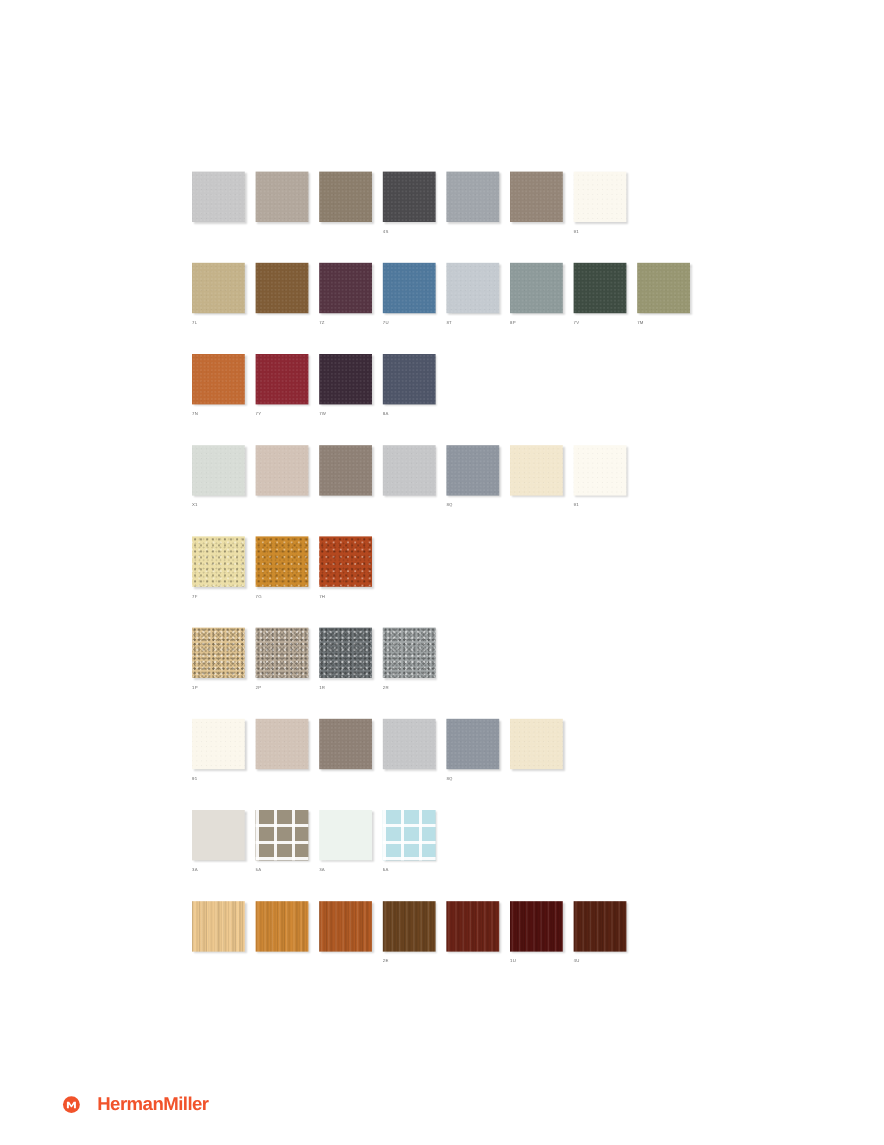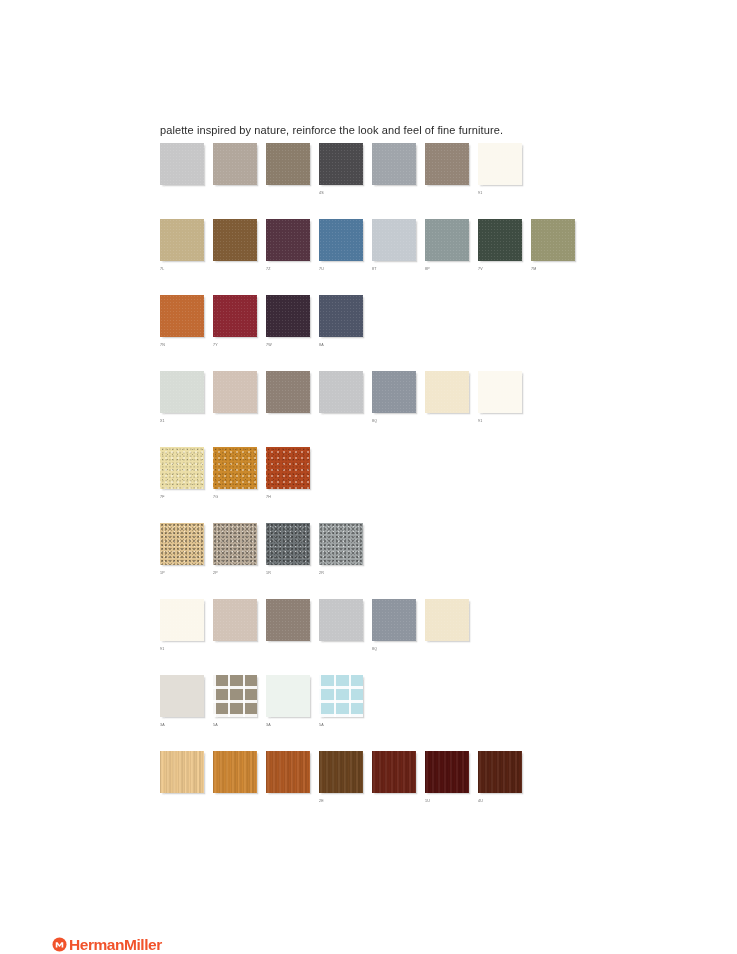--- a/index.html
+++ b/index.html
@@ -175,22 +175,21 @@
     white-space: nowrap;
   }
 
   
   .logo {
     position: absolute;
     left: 52px;
     top: 913px;
     display: flex;
     align-items: center;
-    gap: 2px;
-    margin-top: 24px;
+    gap: 14px;
   }
   .logo-mark {
     width: 15px;
     height: 15px;
     flex: none;
     display: block;
   }
   .logo-text {
     font-size: 15.5px;
     line-height: 15px;
@@ -198,21 +197,20 @@
     color: #f1532b;
     letter-spacing: -0.45px;
     white-space: nowrap;
   }
 </style>
 </head>
 <body>
 
 <div class="page">
 
-  <p class="intro">palette inspired by nature, reinforce the look and feel of fine furniture.</p>
 
   <div class="grid">
       <div class="swatch-row">
         <div class="row-chips">
           <div class="chip-cell">
             <div class="chip tex-noise" title="" style="background-color: rgb(199, 199, 200);"></div>
             <span class="chip-label"></span>
           </div>
           <div class="chip-cell">
             <div class="chip tex-noise" title="" style="background-color: rgb(178, 167, 156);"></div>

